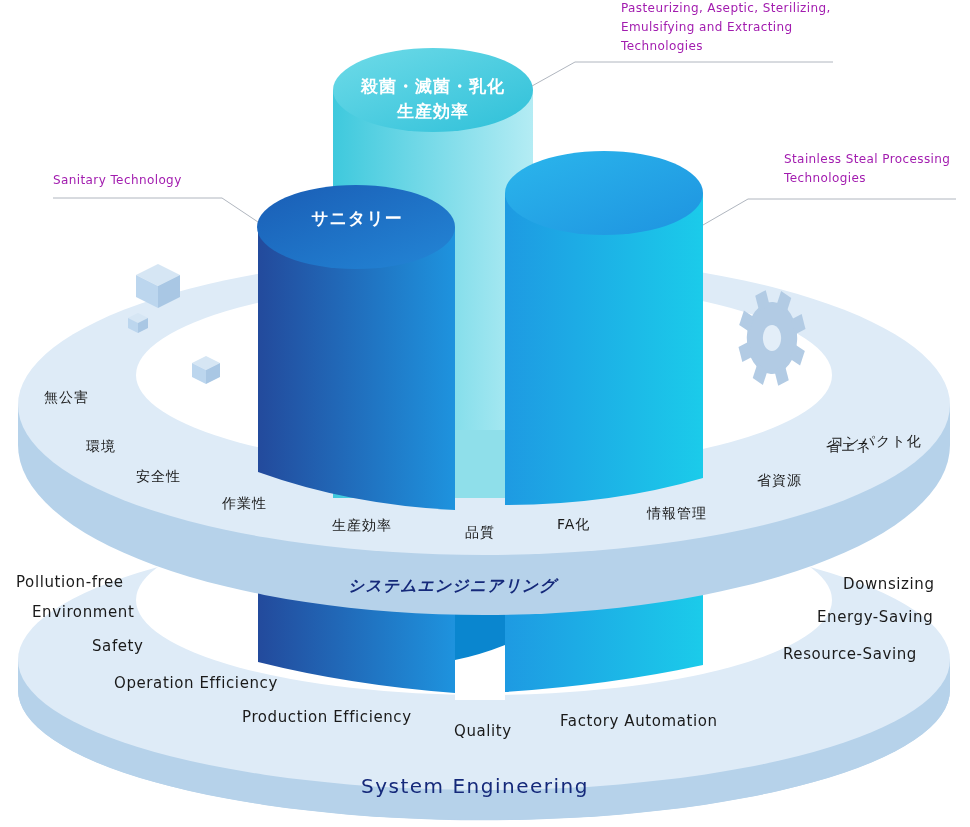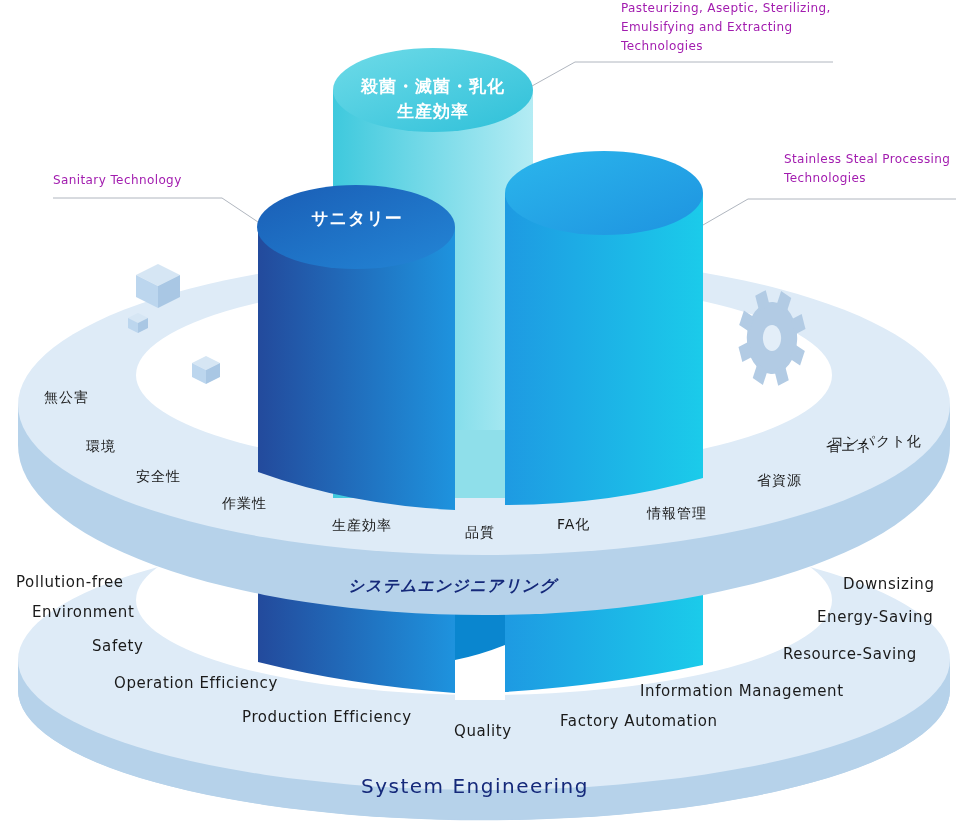--- a/index.html
+++ b/index.html
@@ -159,18 +159,17 @@
 <div class="lbl ring-title-jp" style="left:348px; top:576px;">システムエンジニアリング</div>
 
 
 <div class="lbl en-item" style="left:16px; top:573px;">Pollution-free</div>
 <div class="lbl en-item" style="left:32px; top:603px;">Environment</div>
 <div class="lbl en-item" style="left:92px; top:637px;">Safety</div>
 <div class="lbl en-item" style="left:114px; top:674px;">Operation Efficiency</div>
 <div class="lbl en-item" style="left:242px; top:708px;">Production Efficiency</div>
 <div class="lbl en-item" style="left:454px; top:722px;">Quality</div>
 <div class="lbl en-item" style="left:560px; top:712px;">Factory Automation</div>
-<div class="lbl en-item" style="left:640px; top:682px;">Information Management</div>
 <div class="lbl en-item" style="left:759px; top:645px;margin-left:24px;">Resource-Saving</div>
 <div class="lbl en-item" style="left:817px; top:608px;">Energy-Saving</div>
 <div class="lbl en-item" style="left:843px; top:575px;">Downsizing</div>
 <div class="lbl ring-title-en" style="left:361px; top:774px;">System Engineering</div>
 </div>
 
 </body></html>

